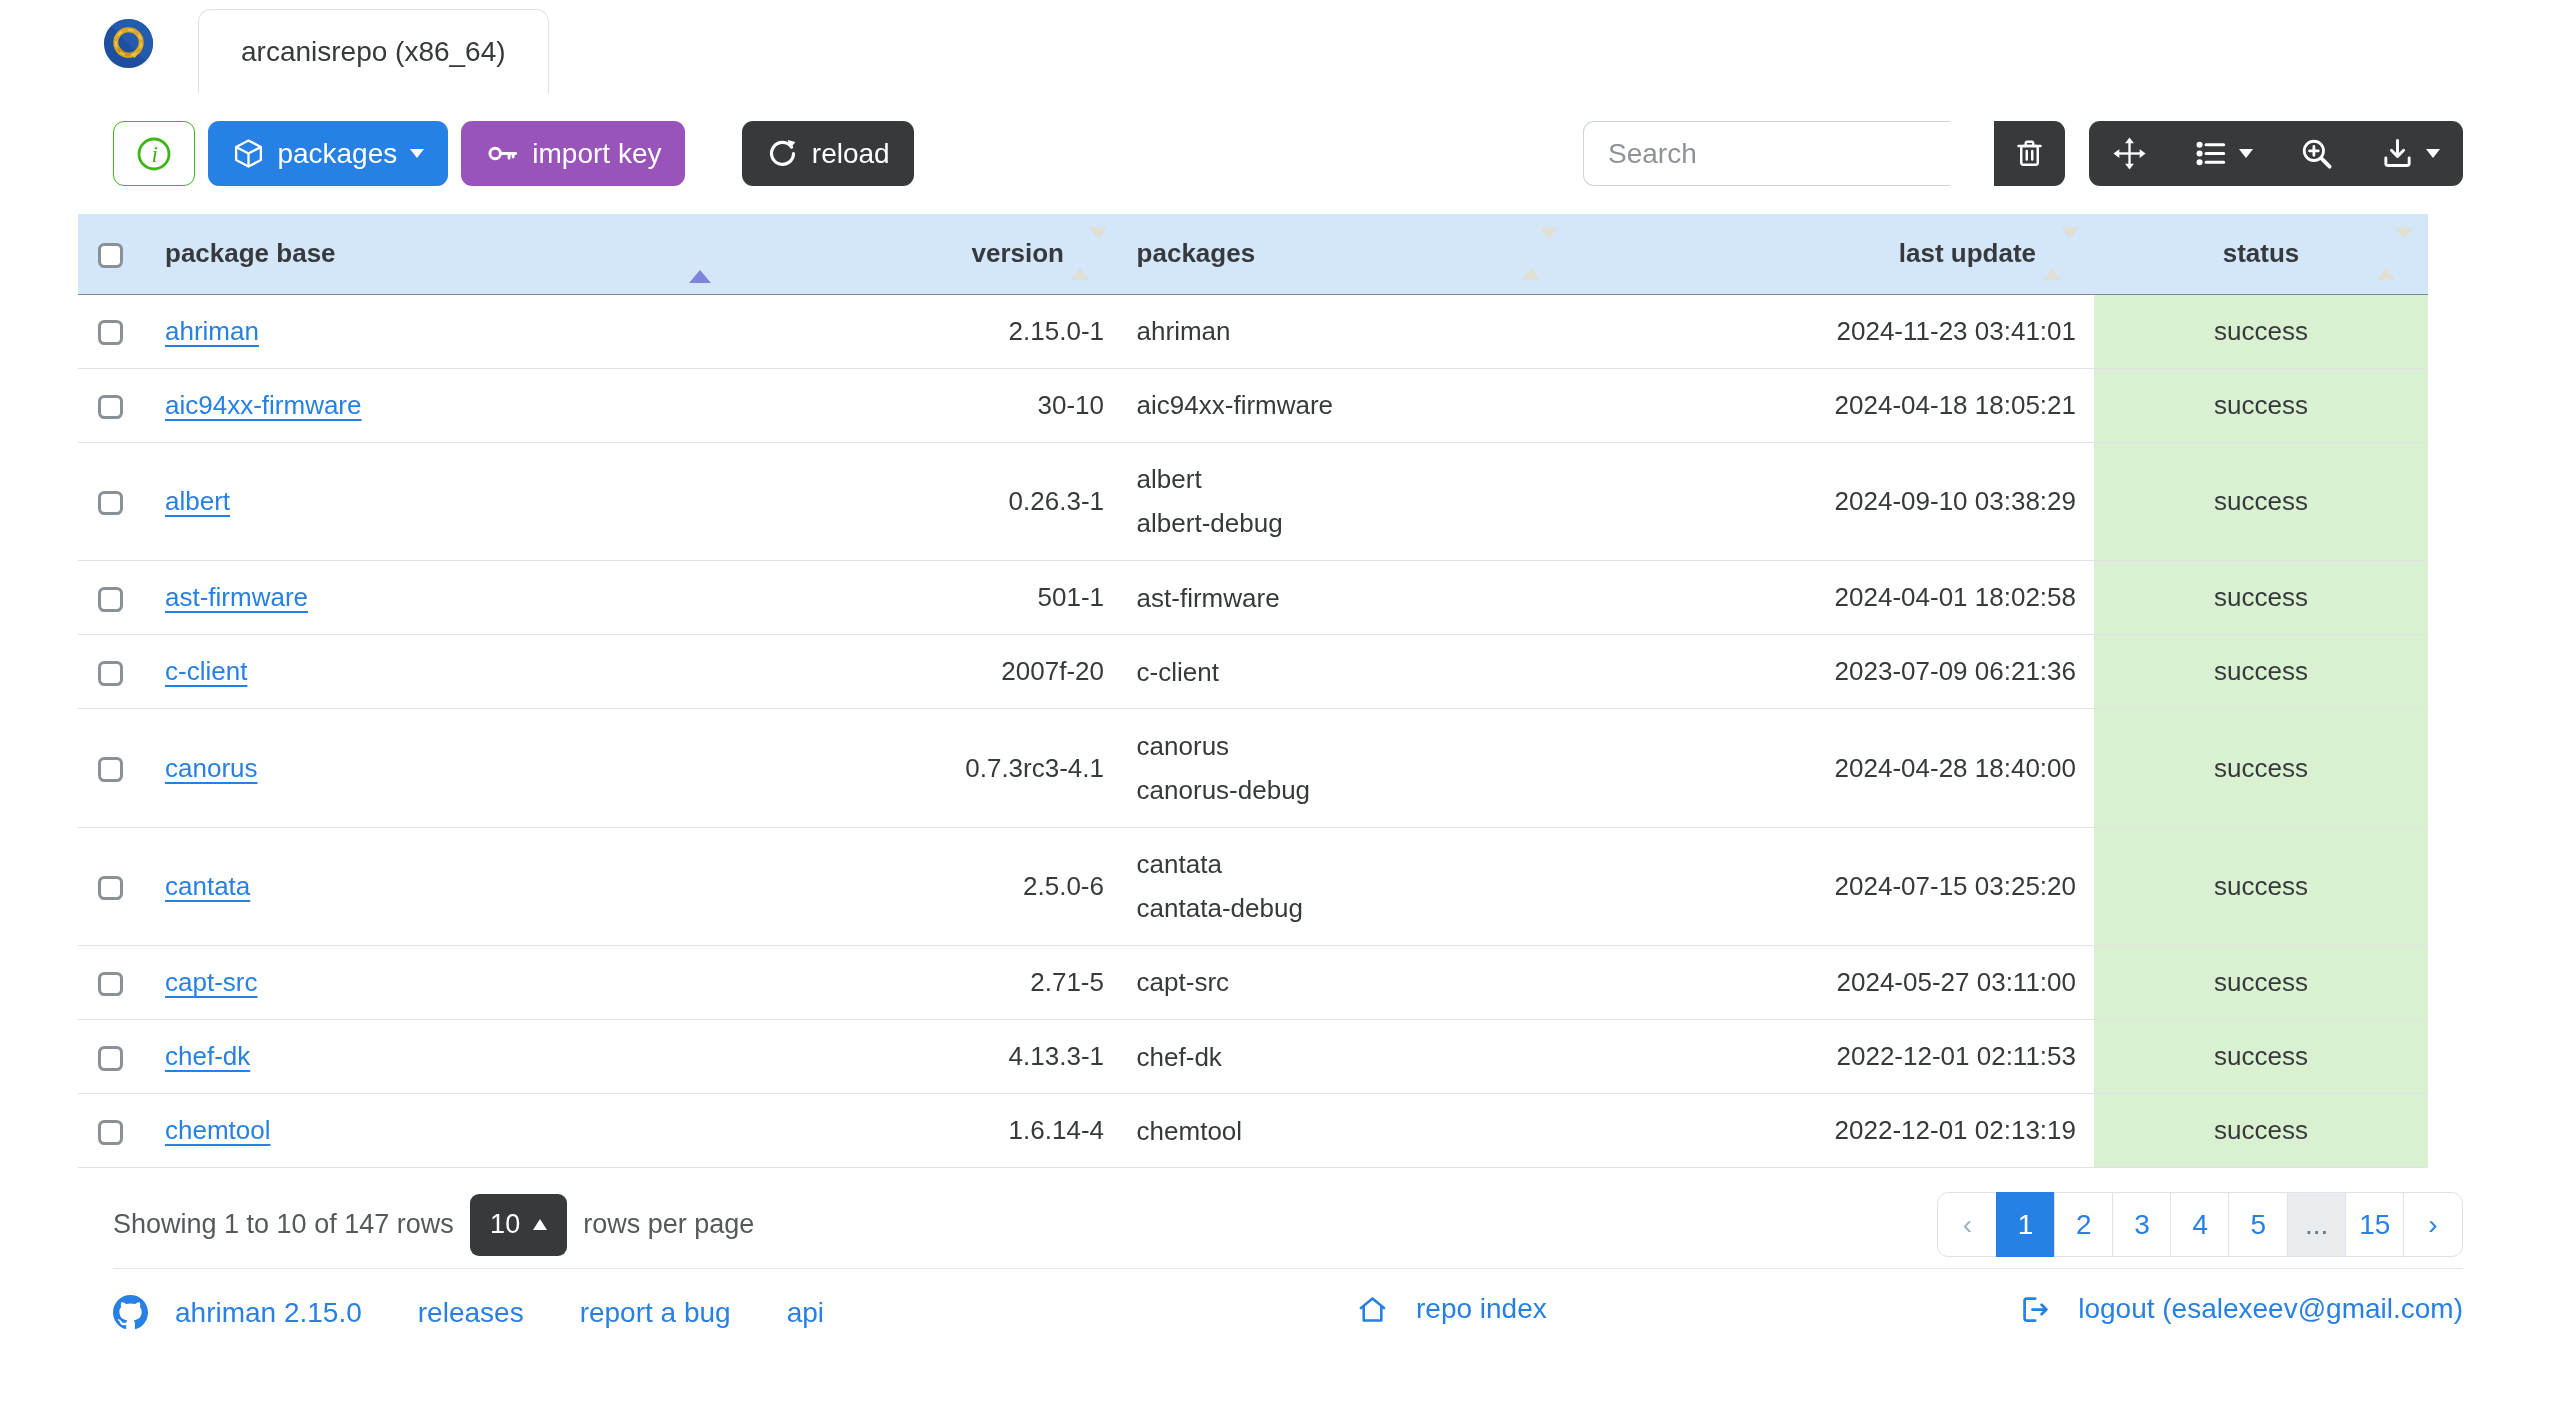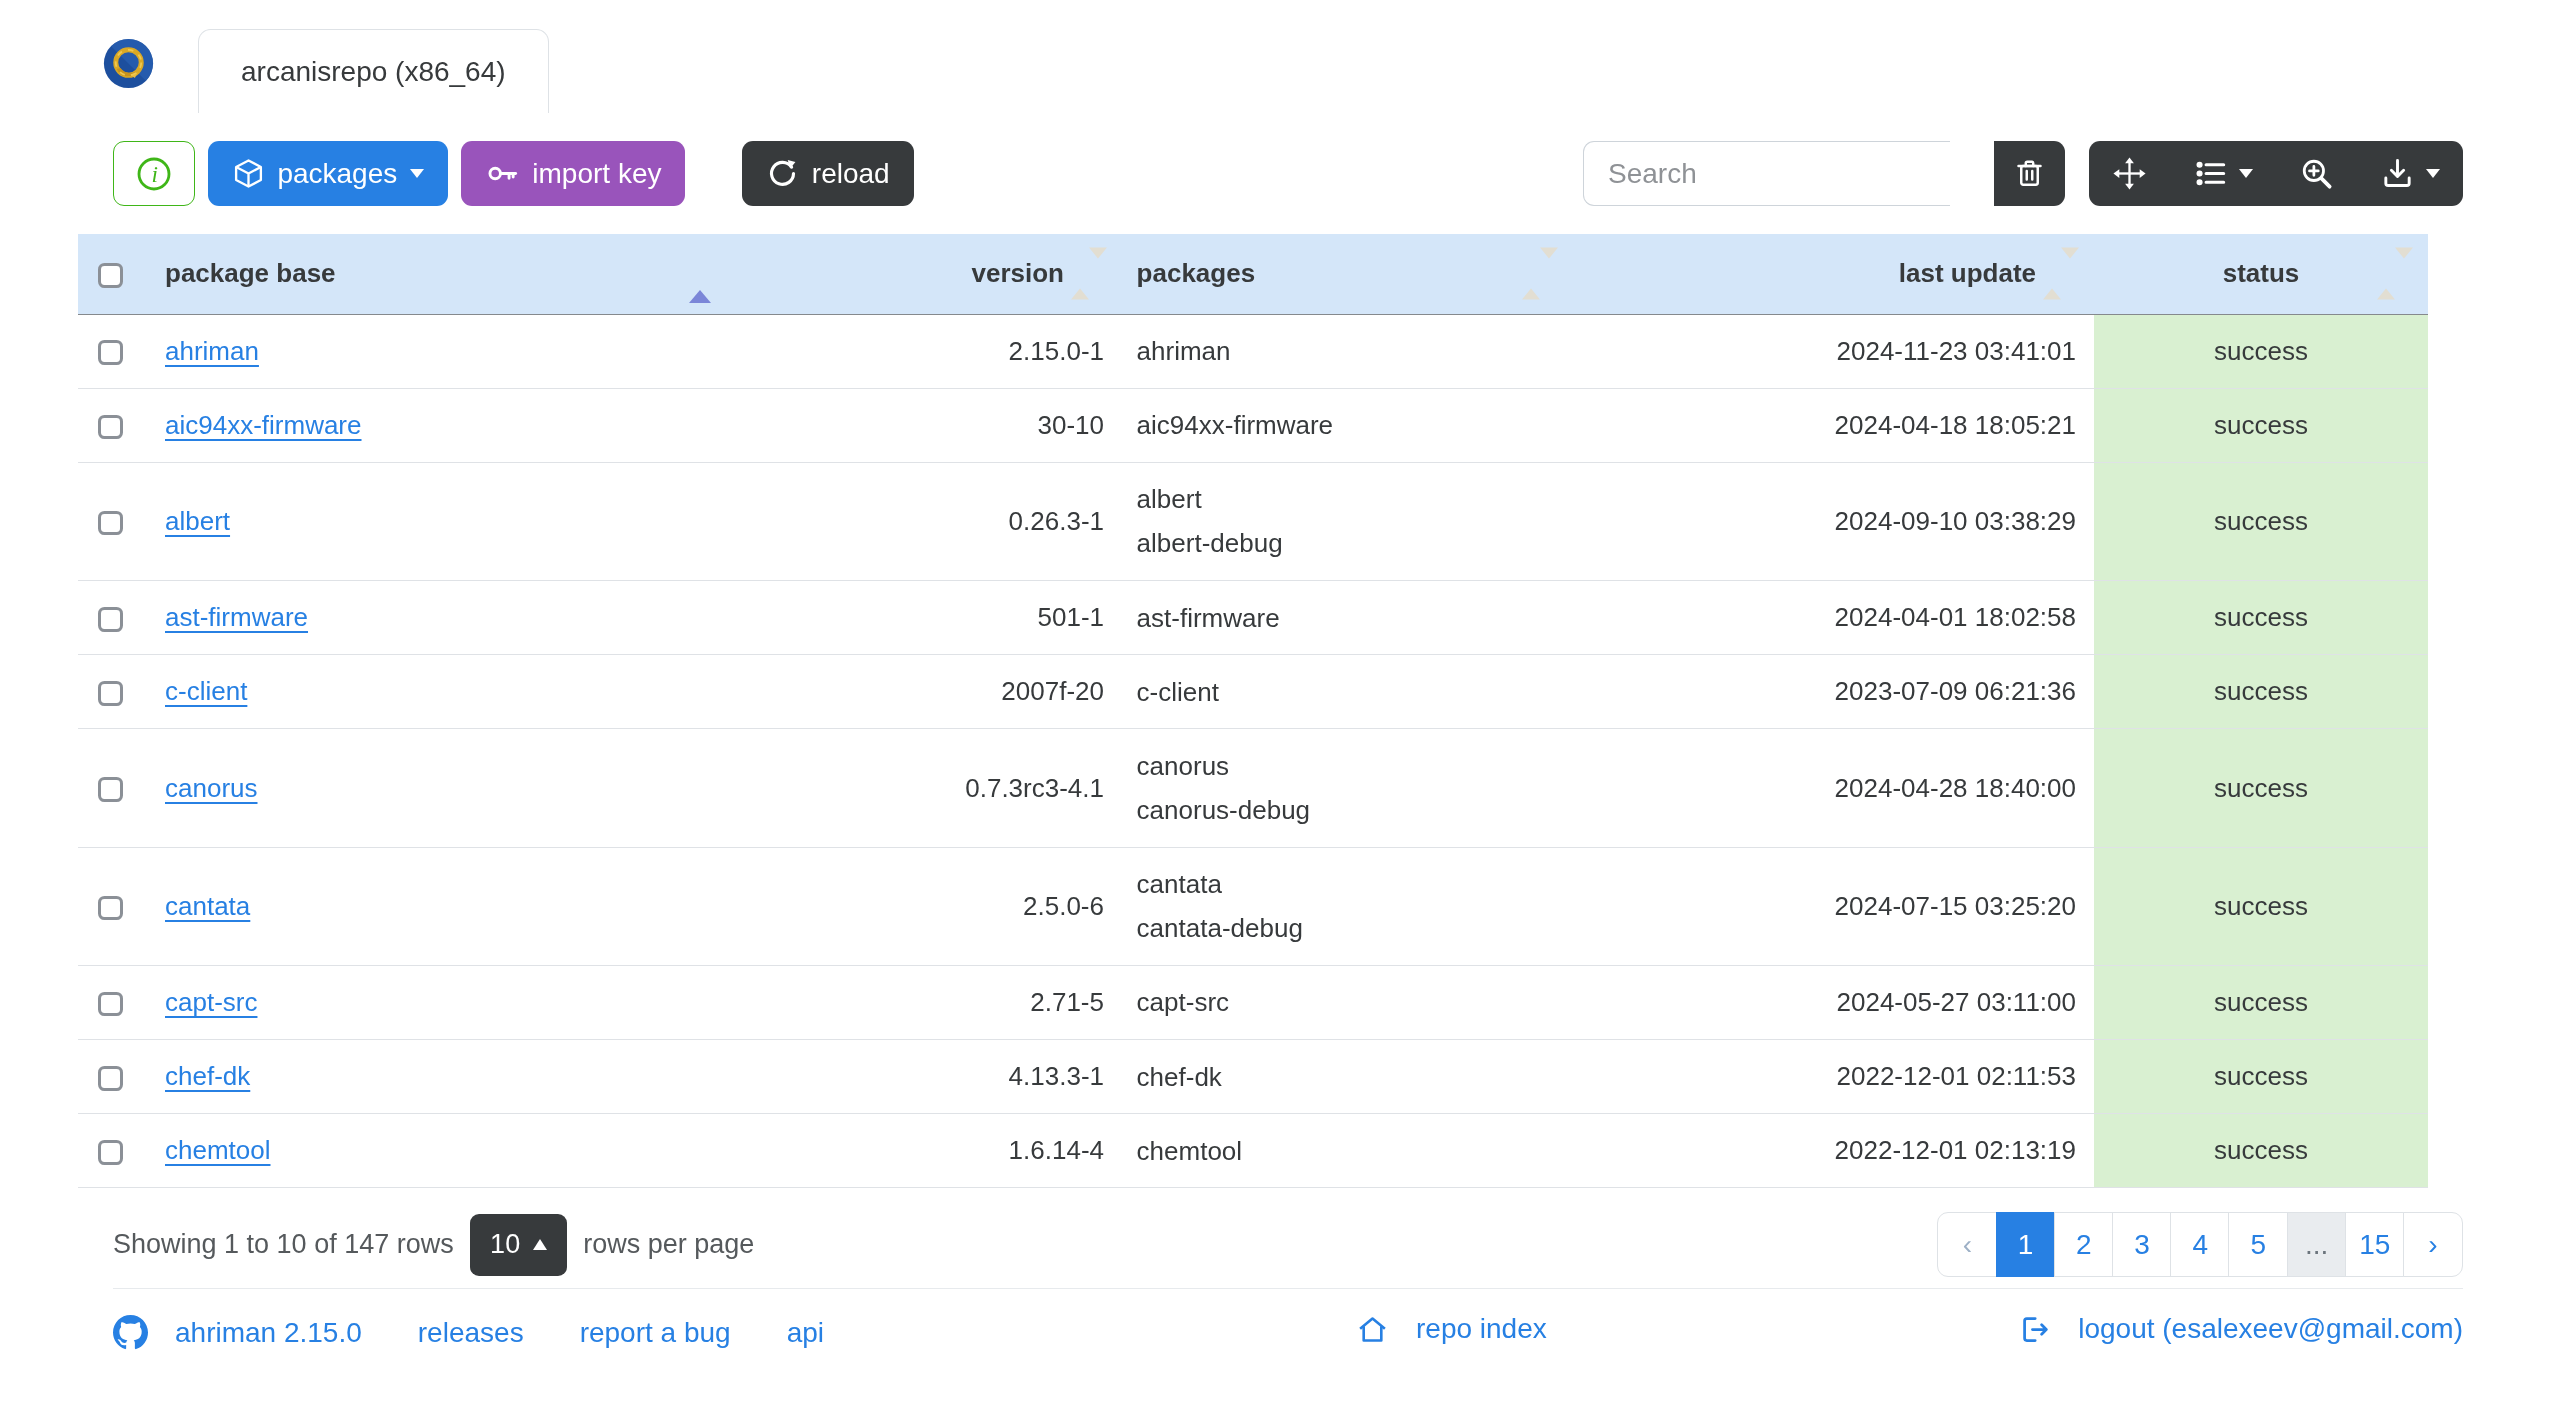--- a/index.html
+++ b/index.html
@@ -4,21 +4,21 @@
 <style>
   * { box-sizing: border-box; }
   html,body { margin:0; padding:0; }
   body {
     width:2576px; height:1428px; background:#fff; overflow:hidden;
     font-family:"Liberation Sans","DejaVu Sans",sans-serif; color:#373a3c;
   }
   .page { position:relative; width:2576px; height:1428px; }
 
   
-  .topbar { position:relative; height:91px;margin-top:20px; }
+  .topbar { position:relative; height:91px; }
   .logo { position:absolute; left:103px; top:18px; width:51px; height:51px; }
   .repo-tab {
     position:absolute; left:198px; top:9px; height:84px;
     display:flex; align-items:center; padding:0 42px;
     border:1.8px solid #dee2e6; border-bottom:none; border-radius:12.7px 12.7px 0 0;
     font-size:28px; color:#373a3c; background:#fff;
   }
 
   
   .toolbar { margin:30px 113px 0; display:flex; align-items:center; gap:12.7px; height:65px; }

